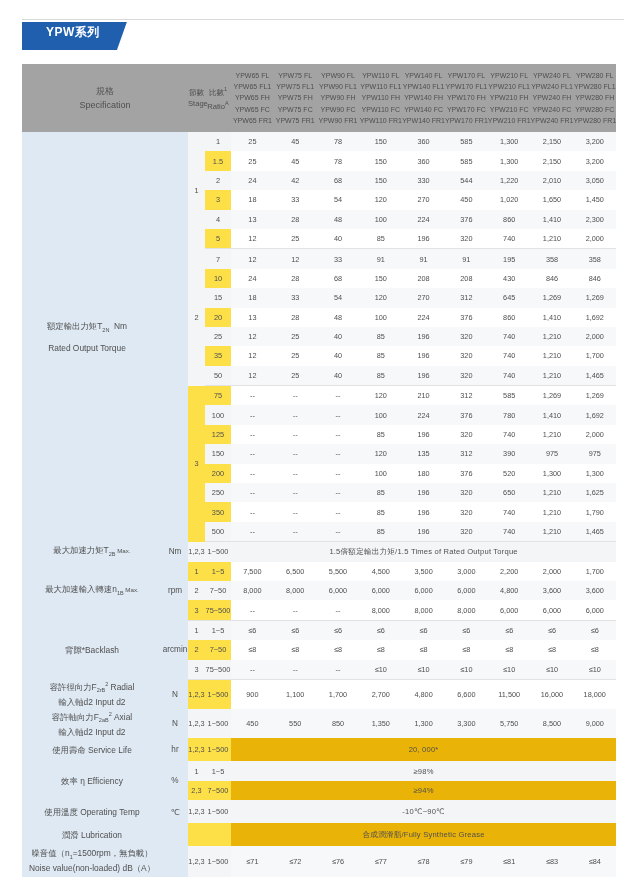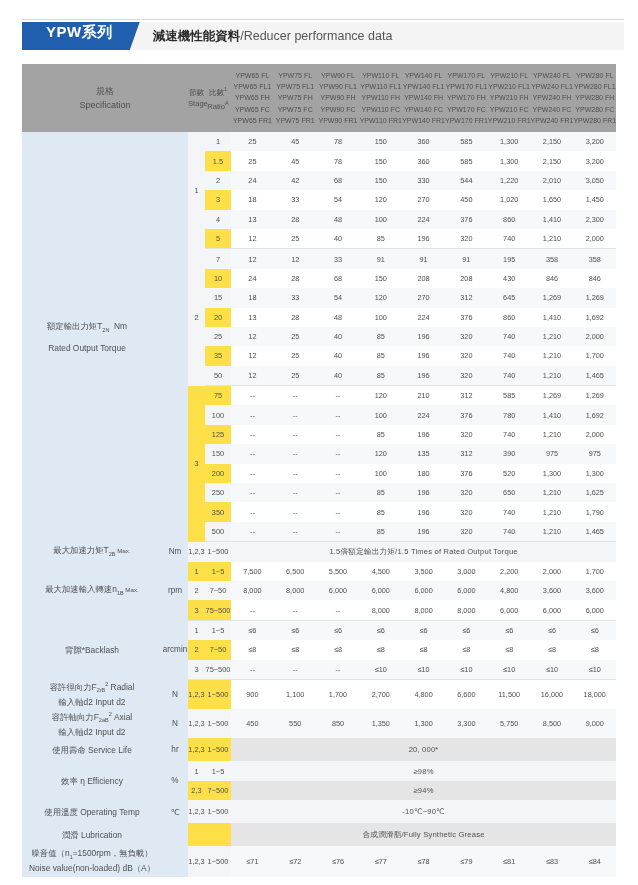--- a/index.html
+++ b/index.html
@@ -29,21 +29,21 @@
     left: 22px;
     right: 14px;
     top: -3px;
     height: 1px;
     background: #d9d9d9;
   }
   .banner-tab {
     position: relative;
     background: #1f5fae;
     color: #ffffff;
-    font-size: 15px;
+    font-size: 12px;
     font-weight: bold;
     letter-spacing: .5px;
     display: flex;
     align-items: center;
     padding: 0 10px 8px 24px;
     margin-left: 22px;
   }
   .banner-tab::after {
     content: "";
     position: absolute;
@@ -142,21 +142,21 @@
     font-size: 7.4px;
   }
   td.val { background: #f7f8f9; }
   tr.alt td.val { background: #ffffff; }
   tr.alt td.stage, tr.alt td.ratio { background: #fde047; margin-top: 48px; }
   td.merged {
     background: #f3f5f7;
     font-size: 7.6px;
     letter-spacing: .2px;
   }
-  tr.alt td.merged { background: #e5e5e5; }
+  tr.alt td.merged { background: #eab308; }
 
   .blk-end td.val,
   .blk-end td.stage,
   .blk-end td.ratio { border-bottom: 1px solid #e2e2e2; }
 
   .sec-top td { border-top: 1px solid #e2e2e2; }
 
   td.lbl2 {
     background: #dfe9f3;
     text-align: left;
@@ -166,25 +166,20 @@
   }
   .tiny { font-size: 6.2px; }
   .nowrap { white-space: nowrap; }
 </style>
 </head>
 <body>
 
 <div class="banner">
   <div class="banner-rule"></div>
   <div class="banner-tab">YPW系列</div>
-  <div class="banner-sub">
-    <span class="cn">減速機性能資料</span>
-      <span class="en">/</span>
-      <span class="en">Reducer performance data</span>
-  </div>
 </div>
 
 <div class="table-wrap">
 <table class="spec">
   <colgroup>
     <col class="c-label">
         <col class="c-unit">
         <col class="c-stage">
         <col class="c-ratio">
     <col class="c-model">

